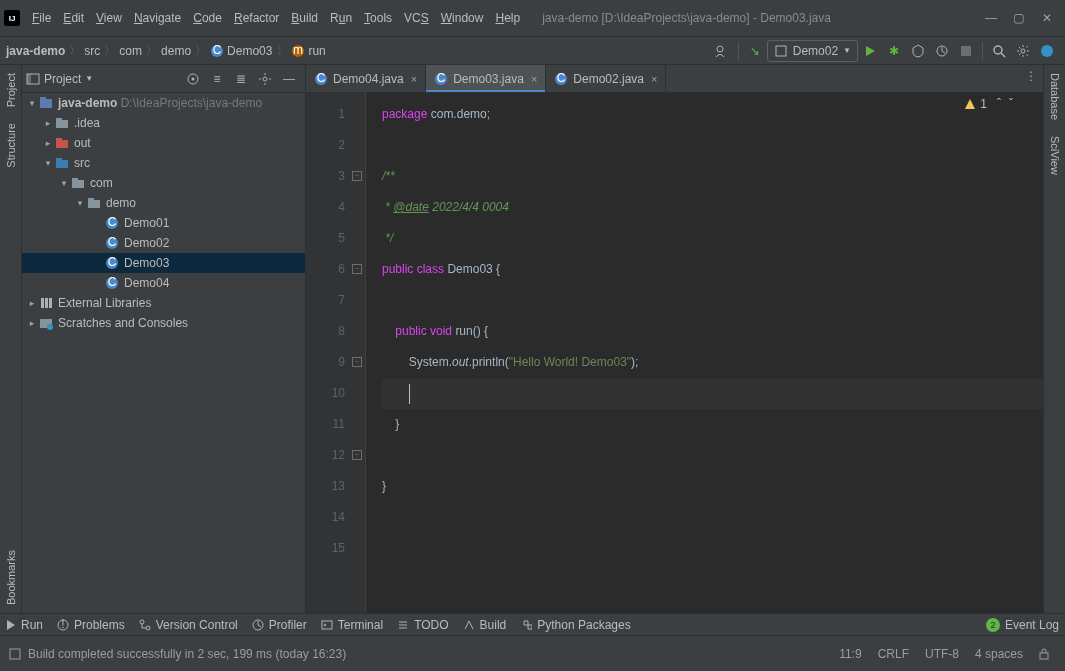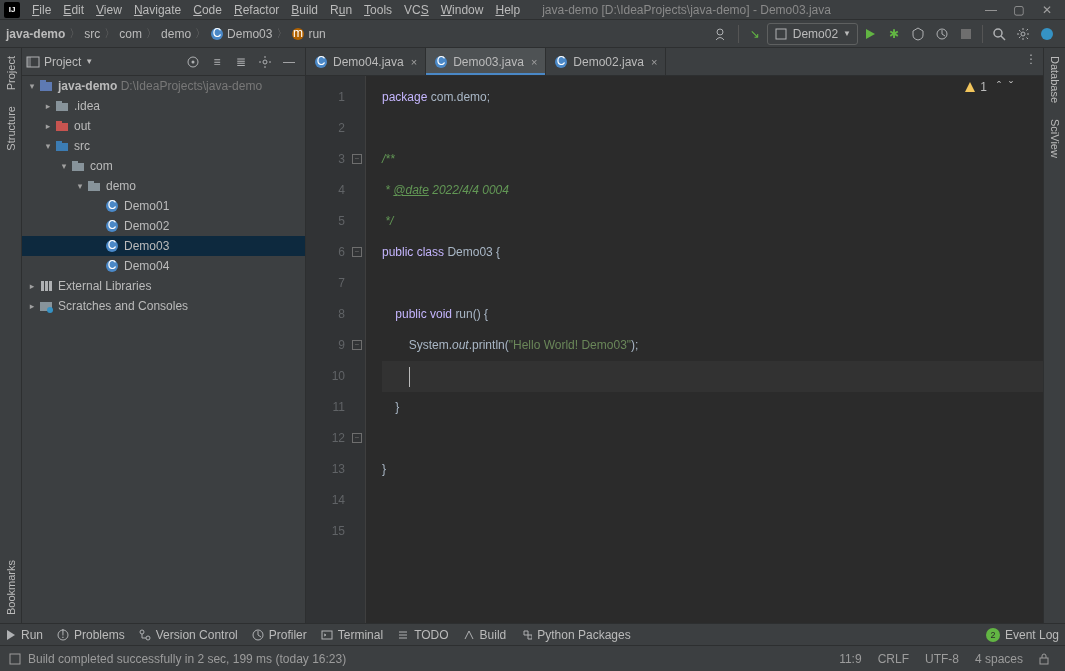--- a/index.html
+++ b/index.html
@@ -8,21 +8,21 @@
     --sel:#2f65ca;--editor-bg:#2b2b2b;--gutter:#606366;
     --kw:#cc7832;--str:#6a8759;--com:#629755;--num:#6897bb;--id:#a9b7c6;
   }
   *{box-sizing:border-box;font-family:"Segoe UI",Arial,sans-serif;font-size:12px;}
   body{margin:0;background:var(--bg);color:var(--txt);width:1065px;height:671px;overflow:hidden;display:flex;flex-direction:column;}
   svg{display:block;}
   .flex{display:flex;align-items:center;}
   .sp{flex:1;}
 
   
-  .titlebar{height:20px;background:var(--bg);border-bottom:1px solid #2d2f30;padding:0 4px;}
+  .titlebar{height:37px;background:var(--bg);border-bottom:1px solid #2d2f30;padding:0 4px;}
   .logo{width:16px;height:16px;background:#000;border-radius:2px;margin-right:6px;display:flex;align-items:center;justify-content:center;color:#fff;font-size:8px;font-weight:bold;}
   .menuitem{padding:2px 6px;cursor:default;}
   .menuitem u{text-decoration:underline;}
   .title-txt{color:#8a8a8a;margin-left:16px;}
   .winbtn{width:28px;height:22px;display:flex;align-items:center;justify-content:center;color:#a0a0a0;}
 
   
   .toolbar{height:28px;border-bottom:1px solid #2d2f30;padding:0 6px 0 4px;}
   .crumb{display:flex;align-items:center;padding:0 2px;gap:3px;}
   .crumb-sep{color:#6e6e6e;margin:0 2px;font-size:11px;}
@@ -54,31 +54,31 @@
   .tab{display:flex;align-items:center;padding:0 8px;gap:5px;border-right:1px solid #2d2f30;color:#bbb;position:relative;}
   .tab.active{background:#4e5254;}
   .tab.active::after{content:"";position:absolute;left:0;right:0;bottom:0;height:2px;background:#4a88c7;}
   .tab .close{color:#a0a0a0;font-size:11px;margin-left:2px;}
   .code-area{flex:1;display:flex;background:var(--editor-bg);position:relative;}
   .gutter{width:60px;background:#313335;border-right:1px solid #3f3f3f;padding-top:6px;text-align:right;color:#606366;font-family:Consolas,monospace;font-size:14px;}
   .gutter div{height:31px;line-height:31px;padding-right:20px;position:relative;}
   .fold{position:absolute;right:3px;top:10px;width:10px;height:10px;border:1px solid #6e6e6e;font-size:8px;line-height:8px;text-align:center;color:#6e6e6e;}
   .code{flex:1;padding:6px 0 0 16px;font-family:Consolas,monospace;font-size:16px;color:var(--id);position:relative;}
   .code .ln{height:31px;line-height:31px;white-space:pre;}
-  .kw{color:#c4b5fd;}.str{color:#6a8759;}
+  .kw{color:#d946ef;}.str{color:#6a8759;}
   .tag{color:#629755;font-style:italic;text-decoration:underline;}
   .comtxt{color:#629755;font-style:italic;}
   .warn-ind{position:absolute;top:4px;right:30px;display:flex;align-items:center;gap:4px;color:#bbb;font-size:12px;}
   .caret-line{background:#323232;}
   .caret{display:inline-block;width:1px;height:20px;background:#bbb;vertical-align:middle;}
 
   
   .toolwin{height:22px;border-top:1px solid #2d2f30;padding:0 6px;gap:14px;}
   .tw-btn{display:flex;align-items:center;gap:5px;font-size:11px;color:#bbb;}
-  .status{height:26px;border-top:1px solid #2d2f30;padding:0 8px;font-size:11px;color:#9c9c9c;}
+  .status{height:36px;border-top:1px solid #2d2f30;padding:0 8px;font-size:11px;color:#9c9c9c;}
   .status .cell{padding:0 8px;}
 </style>
 </head>
 <body>
 
 <div class="titlebar flex">
   <div class="logo">IJ</div>
   <div class="flex">
     <div class="menuitem"><u>F</u>ile</div>
     <div class="menuitem"><u>E</u>dit</div>

